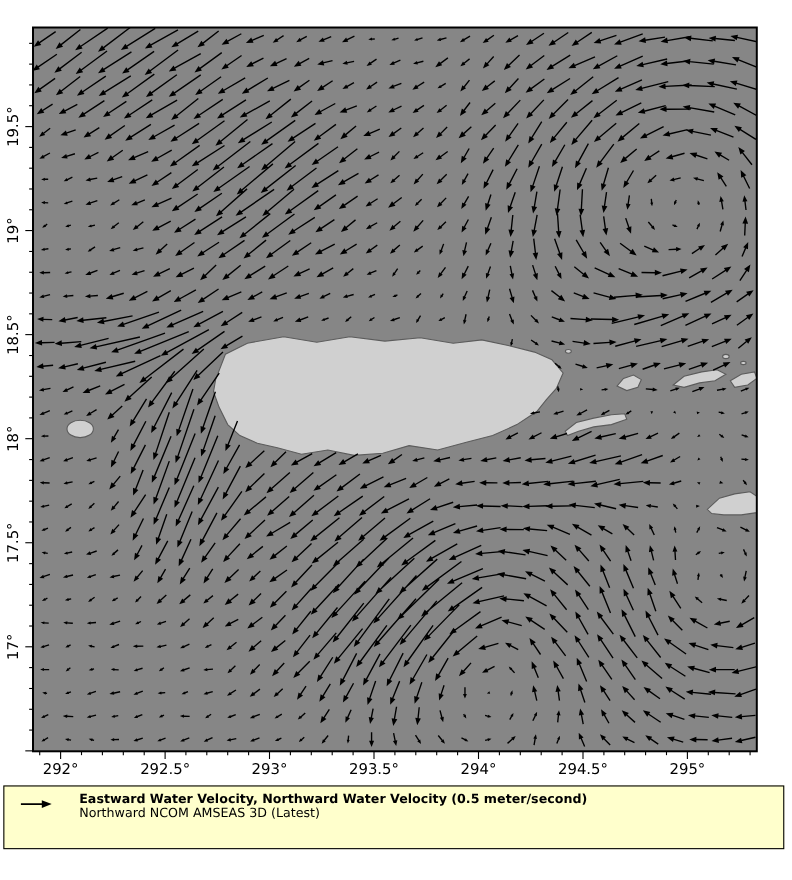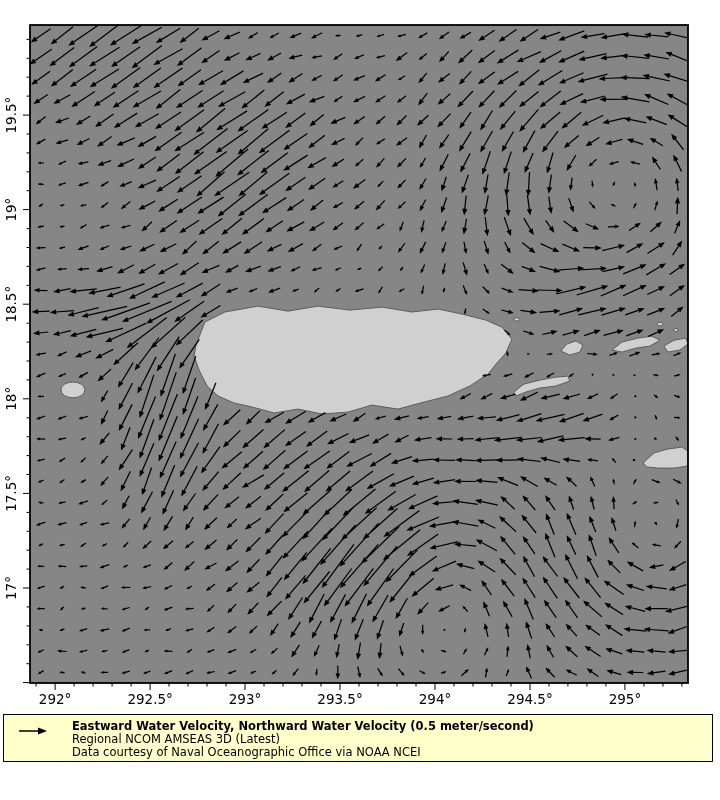--- a/index.html
+++ b/index.html
@@ -1,19 +1,19 @@
 <!DOCTYPE html>
 <html><head>
 <meta charset="utf-8">
 <style>
   html,body{margin:0;padding:0;background:#ffffff;}
   .figure{position:relative;width:720px;height:800px;background:#ffffff;overflow:hidden;
           font-family:"DejaVu Sans", sans-serif;}
   #map-svg{position:absolute;left:0;top:0;}
-  .legend-box{position:absolute;left:3px;top:714px;width:710px;height:48px;background:#ffffcc;
+  .legend-box{position:absolute;left:3px;top:714px;width:710px;height:58px;background:#ffffcc;
               border:1.4px solid #000;box-sizing:border-box;}
   .legend-inner{position:absolute;left:12px;top:5px;display:flex;align-items:flex-start;}
   .legend-arrow{margin-top:4px;flex:0 0 auto;}
   .legend-text{margin-left:8px;color:#000;font-size:11.5px;line-height:13.2px;white-space:nowrap;}
   .legend-text .t1{font-weight:bold;}
   text{fill:#000;}
 </style>
 </head>
 <body>
 
@@ -132,18 +132,17 @@
   </svg>
 
   <div class="legend-box">
     <div class="legend-inner">
       <svg class="legend-arrow" width="48" height="14">
         <line x1="3" y1="7" x2="24" y2="7" stroke="#000" stroke-width="1.5"></line>
         <polygon points="31,7 22,3.4 22,10.6" fill="#000"></polygon>
       </svg>
       <div class="legend-text">
         <div class="t1">Eastward Water Velocity, Northward Water Velocity (0.5 meter/second)</div>
-        <div class="t2">Regional NCOM AMSEAS 3D (Latest)</div>
-        <div class="t4">Data courtesy of Naval Oceanographic Office via NOAA NCEI</div>
+        <div class="t2">Northward NCOM AMSEAS 3D (Latest)</div>
       </div>
     </div>
   </div>
 </div>
 
 </body></html>

